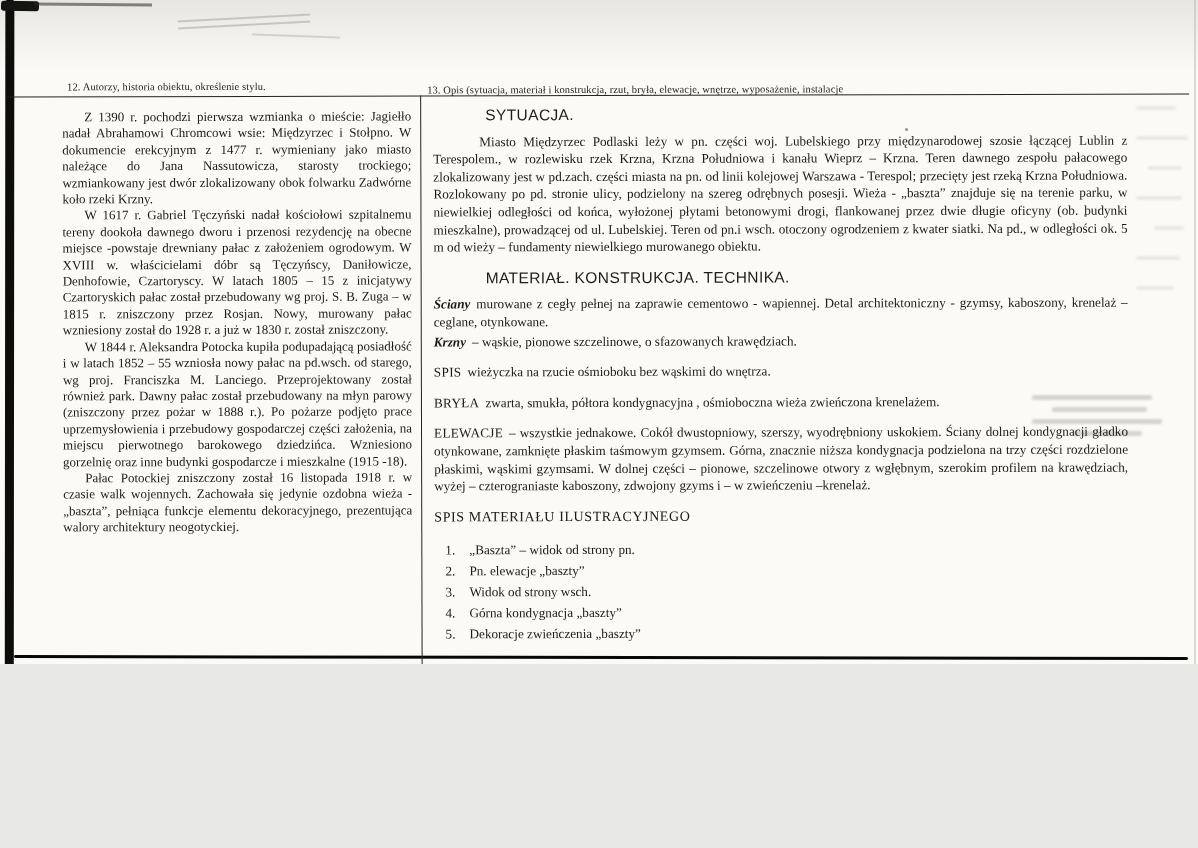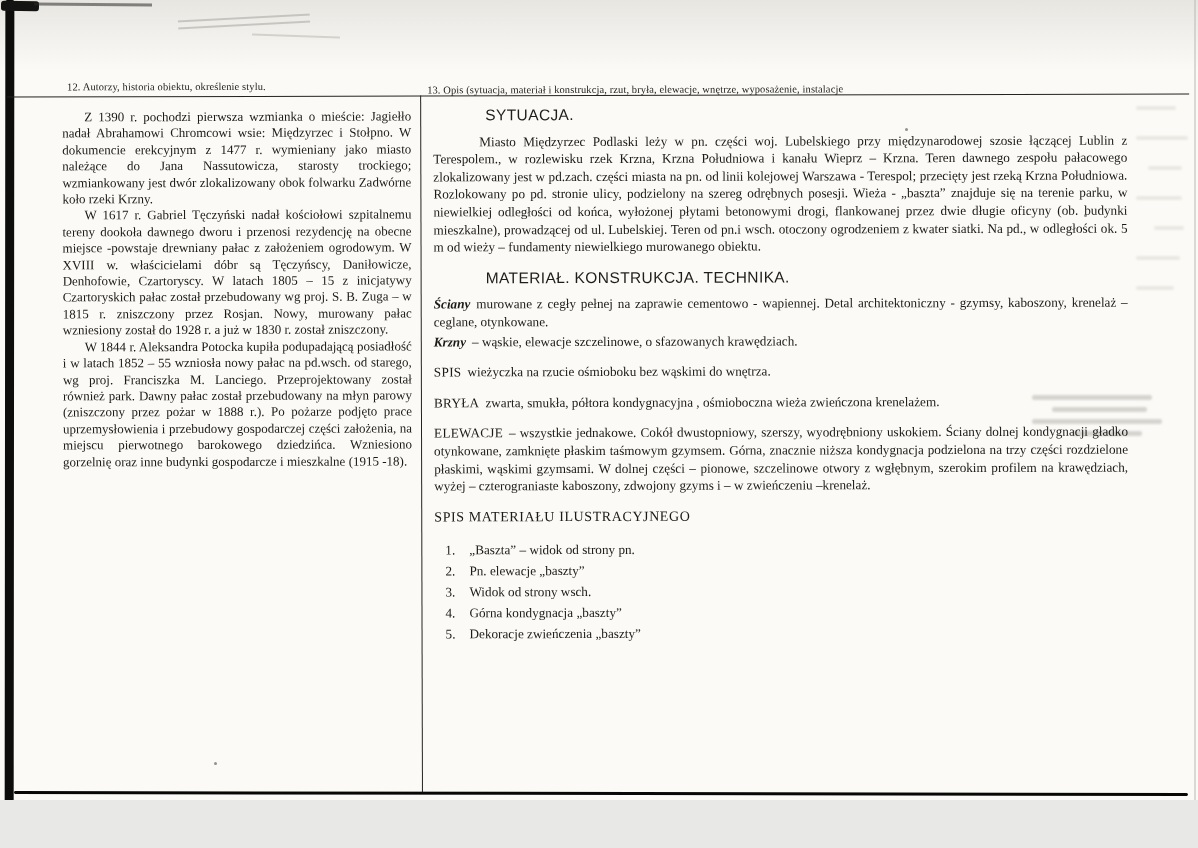--- a/index.html
+++ b/index.html
@@ -1,17 +1,17 @@
 <!DOCTYPE html>
 <html lang="pl"><head>
 <meta charset="utf-8">
 <style>
   html,body{margin:0;padding:0;background:#e8e8e6;}
   .page{
-    position:relative;width:1198px;height:800px;margin:0 auto;
+    position:relative;width:1198px;height:664px;margin:0 auto;
     background:#fbfaf6;overflow:hidden;
     font-family:"Liberation Serif","DejaVu Serif",serif;
     color:#1b1a17;
   }
   .top-shade{position:absolute;left:0;top:0;width:100%;height:70px;
     background:linear-gradient(180deg,rgba(140,138,130,.18),rgba(140,138,130,0));pointer-events:none;}
   
   .edge-left{position:absolute;left:5px;top:0;width:9px;height:848px;background:#0d0d0c;border-radius:2px;transform:rotate(.05deg);}
   .edge-bottom{position:absolute;left:14px;right:10px;bottom:5px;height:3px;background:#070707;transform:rotate(.1deg);border-radius:2px;}
   .edge-right{position:absolute;right:2px;top:0;width:2px;height:848px;background:#b9b7b0;opacity:.5;}
@@ -96,29 +96,30 @@
 
     <div class="hdr hdr-left">12. Autorzy, historia obiektu, określenie stylu.</div>
     <div class="hdr hdr-right">13. Opis (sytuacja, materiał i konstrukcja, rzut, bryła, elewacje, wnętrze, wyposażenie, instalacje</div>
     <div class="hrule"></div>
     <div class="vrule"></div>
 
     <div class="col-left">
       <p>Z 1390 r. pochodzi pierwsza wzmianka o mieście: Jagiełło nadał Abrahamowi Chromcowi wsie: Międzyrzec i Stołpno. W dokumencie erekcyjnym z 1477 r. wymieniany jako miasto należące do Jana Nassutowicza, starosty trockiego; wzmiankowany jest dwór zlokalizowany obok folwarku Zadwórne koło rzeki Krzny.</p>
       <p>W 1617 r. Gabriel Tęczyński nadał kościołowi szpitalnemu tereny dookoła dawnego dworu i przenosi rezydencję na obecne miejsce -powstaje drewniany pałac z założeniem ogrodowym. W XVIII w. właścicielami dóbr są Tęczyńscy, Daniłowicze, Denhofowie, Czartoryscy. W latach 1805 – 15 z inicjatywy Czartoryskich pałac został przebudowany wg proj. S. B. Zuga – w 1815 r. zniszczony przez Rosjan. Nowy, murowany pałac wzniesiony został do 1928 r. a już w 1830 r. został zniszczony.</p>
       <p>W 1844 r. Aleksandra Potocka kupiła podupadającą posiadłość i w latach 1852 – 55 wzniosła nowy pałac na pd.wsch. od starego, wg proj. Franciszka M. Lanciego. Przeprojektowany został również park. Dawny pałac został przebudowany na młyn parowy (zniszczony przez pożar w 1888 r.). Po pożarze podjęto prace uprzemysłowienia i przebudowy gospodarczej części założenia, na miejscu pierwotnego barokowego dziedzińca. Wzniesiono gorzelnię oraz inne budynki gospodarcze i mieszkalne (1915 -18).</p>
+      <p>Pałac Potockiej zniszczony został 16 listopada 1918 r. w czasie walk wojennych. Zachowała się jedynie ozdobna wieża - „baszta”, pełniąca funkcje elementu dekoracyjnego, prezentująca walory architektury neogotyckiej.</p>
     </div>
 
     <div class="col-right">
       <div class="sans-h">SYTUACJA.</div>
       <p class="rp indent">Miasto Międzyrzec Podlaski leży w pn. części woj. Lubelskiego przy międzynarodowej szosie łączącej Lublin z Terespolem., w rozlewisku rzek Krzna, Krzna Południowa i kanału Wieprz – Krzna. Teren dawnego zespołu pałacowego zlokalizowany jest w pd.zach. części miasta na pn. od linii kolejowej Warszawa - Terespol; przecięty jest rzeką Krzna Południowa. Rozlokowany po pd. stronie ulicy, podzielony na szereg odrębnych posesji. Wieża - „baszta” znajduje się na terenie parku, w niewielkiej odległości od końca, wyłożonej płytami betonowymi drogi, flankowanej przez dwie długie oficyny (ob. budynki mieszkalne), prowadzącej od ul. Lubelskiej. Teren od pn.i wsch. otoczony ogrodzeniem z kwater siatki. Na pd., w odległości ok. 5 m od wieży – fundamenty niewielkiego murowanego obiektu.</p>
 
       <div class="sans-h mat">MATERIAŁ. KONSTRUKCJA. TECHNIKA.</div>
       <p class="rp tight"><span class="lead-bi">Ściany</span><span class="gap"></span><span>murowane z cegły pełnej na zaprawie cementowo - wapiennej. Detal architektoniczny - gzymsy, kaboszony, krenelaż – ceglane, otynkowane.</span></p>
-      <p class="rp"><span class="lead-bi">Krzny</span><span class="gap"></span><span>– wąskie, elewacje szczelinowe, o sfazowanych krawędziach.</span></p>
+      <p class="rp"><span class="lead-bi">Krzny</span><span class="gap"></span><span>– wąskie, pionowe szczelinowe, o sfazowanych krawędziach.</span></p>
 
       <p class="rp"><span class="lead-caps">SPIS</span><span class="gap"></span><span>wieżyczka na rzucie ośmioboku bez wąskimi do wnętrza.</span></p>
 
       <p class="rp"><span class="lead-caps">BRYŁA</span><span class="gap"></span><span>zwarta, smukła, półtora kondygnacyjna , ośmioboczna wieża zwieńczona krenelażem.</span></p>
 
       <p class="rp"><span class="lead-caps">ELEWACJE</span><span class="gap"></span><span>– wszystkie jednakowe. Cokół dwustopniowy, szerszy, wyodrębniony uskokiem. Ściany dolnej kondygnacji gładko otynkowane, zamknięte płaskim taśmowym gzymsem. Górna, znacznie niższa kondygnacja podzielona na trzy części rozdzielone płaskimi, wąskimi gzymsami. W dolnej części – pionowe, szczelinowe otwory z wgłębnym, szerokim profilem na krawędziach, wyżej – czterograniaste kaboszony, zdwojony gzyms i – w zwieńczeniu –krenelaż.</span></p>
 
       <div class="spis-h">SPIS MATERIAŁU ILUSTRACYJNEGO</div>
       <div class="spis-list">
         <div class="spis-item">

